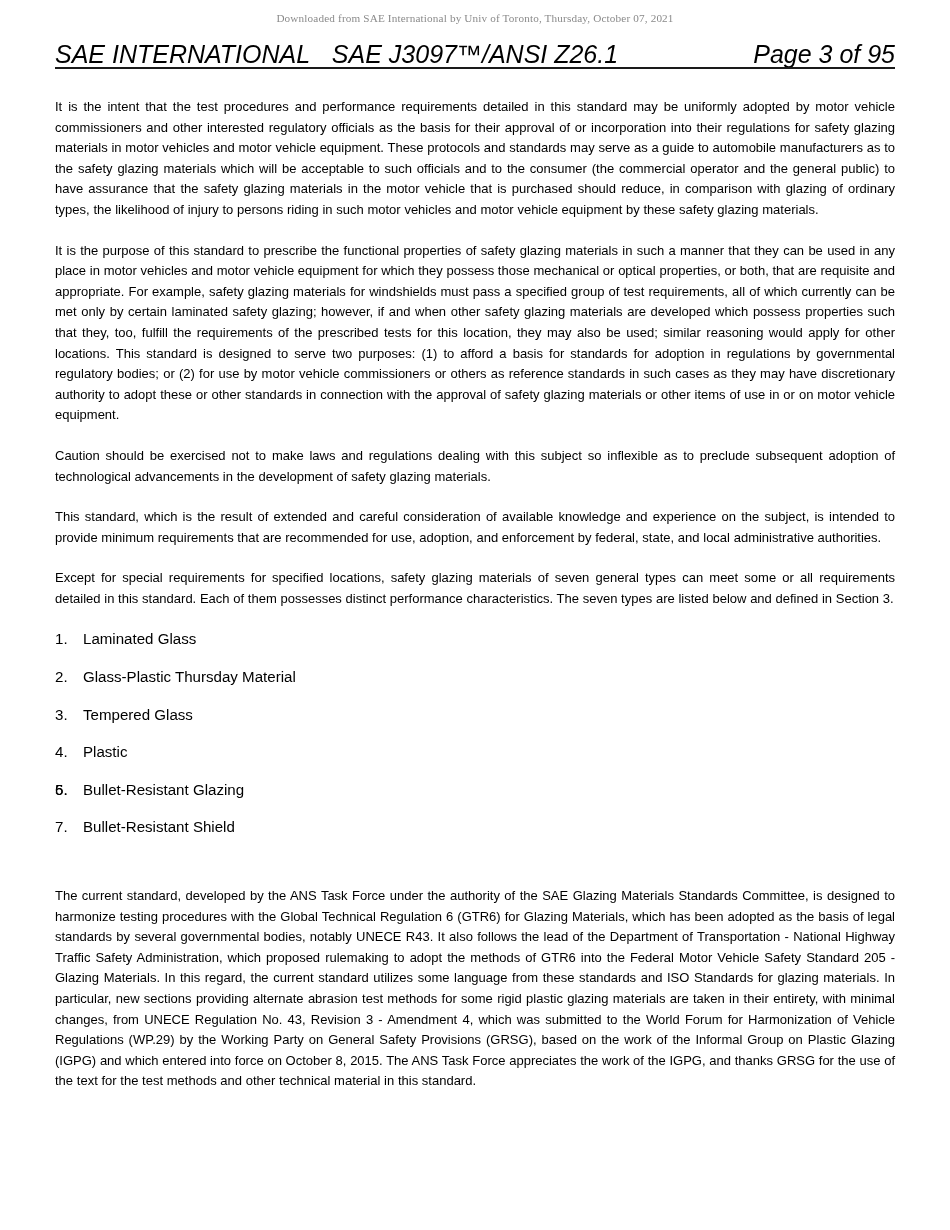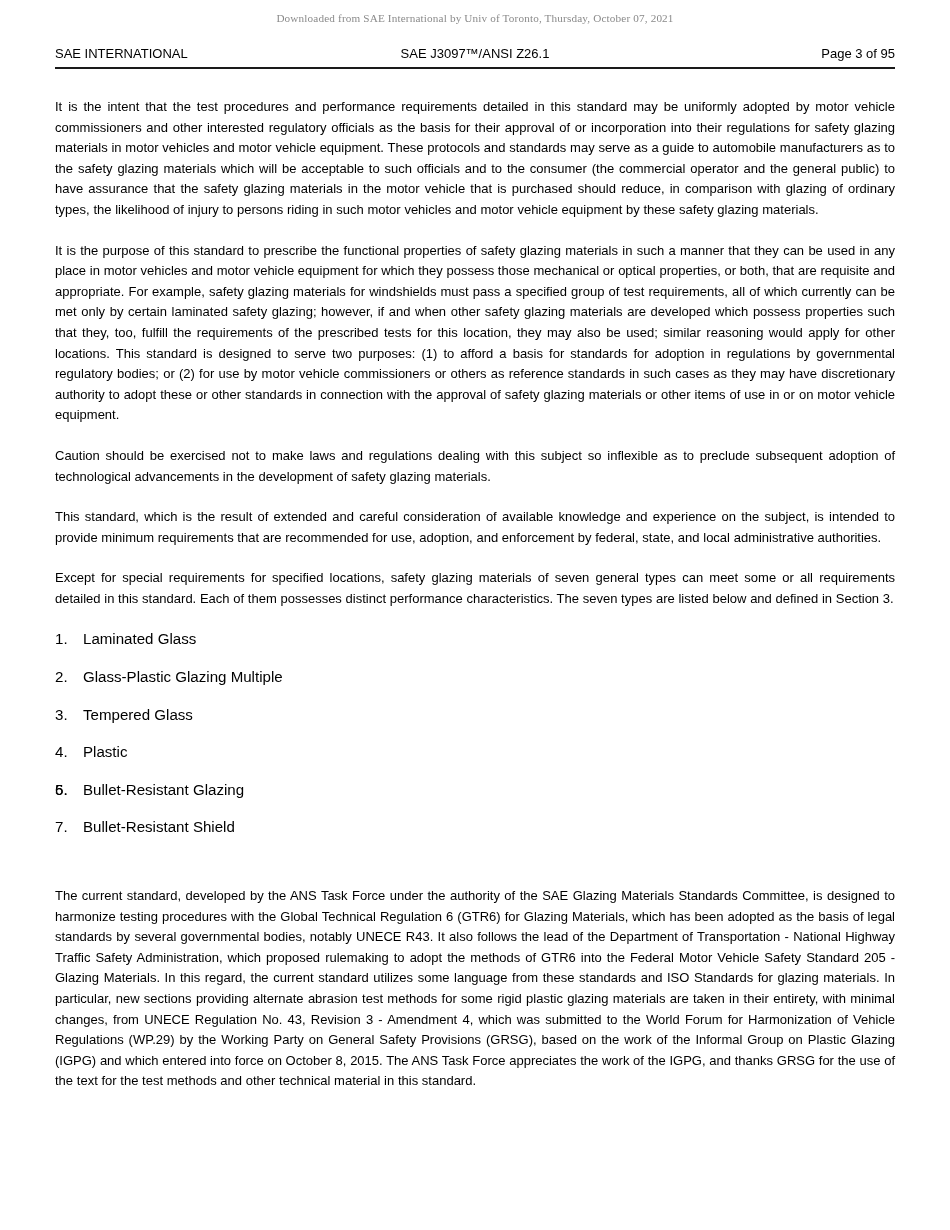--- a/index.html
+++ b/index.html
@@ -53,24 +53,25 @@
     position: relative;
     display: block;
     height: 26px;
   }
 
   .hdr-left,
   .hdr-center,
   .hdr-right {
     position: absolute;
     top: 0;
-    font-size: 13px;
+    font-size: 25px;
     line-height: 24px;
     color: #000;
     white-space: nowrap;
+    font-style: italic;
   }
 
   .hdr-left  { left: 0; }
   .hdr-center{ left: 50%; transform: translateX(-50%); }
   .hdr-right { right: 0; margin-left: 48px; }
 
   .hdr-rule {
     position: absolute;
     top: 25px;
     left: 0;
@@ -158,21 +159,21 @@
     <p class="para para-gap-lg">Except for special requirements for specified locations, safety glazing materials of seven general types can meet some or all requirements detailed in this standard. Each of them possesses distinct performance characteristics. The seven types are listed below and defined in Section 3.</p>
 
     <div class="list-block">
       <ol class="type-list">
         <li>
           <span class="num">1.</span>
           <span>Laminated Glass</span>
         </li>
         <li>
           <span class="num">2.</span>
-          <span>Glass-Plastic Glazing Multiple</span>
+          <span>Glass-Plastic Thursday Material</span>
         </li>
         <li>
           <span class="num">3.</span>
           <span>Tempered Glass</span>
         </li>
         <li>
           <span class="num">4.</span>
           <span>Plastic</span>
         </li>
         <li>

